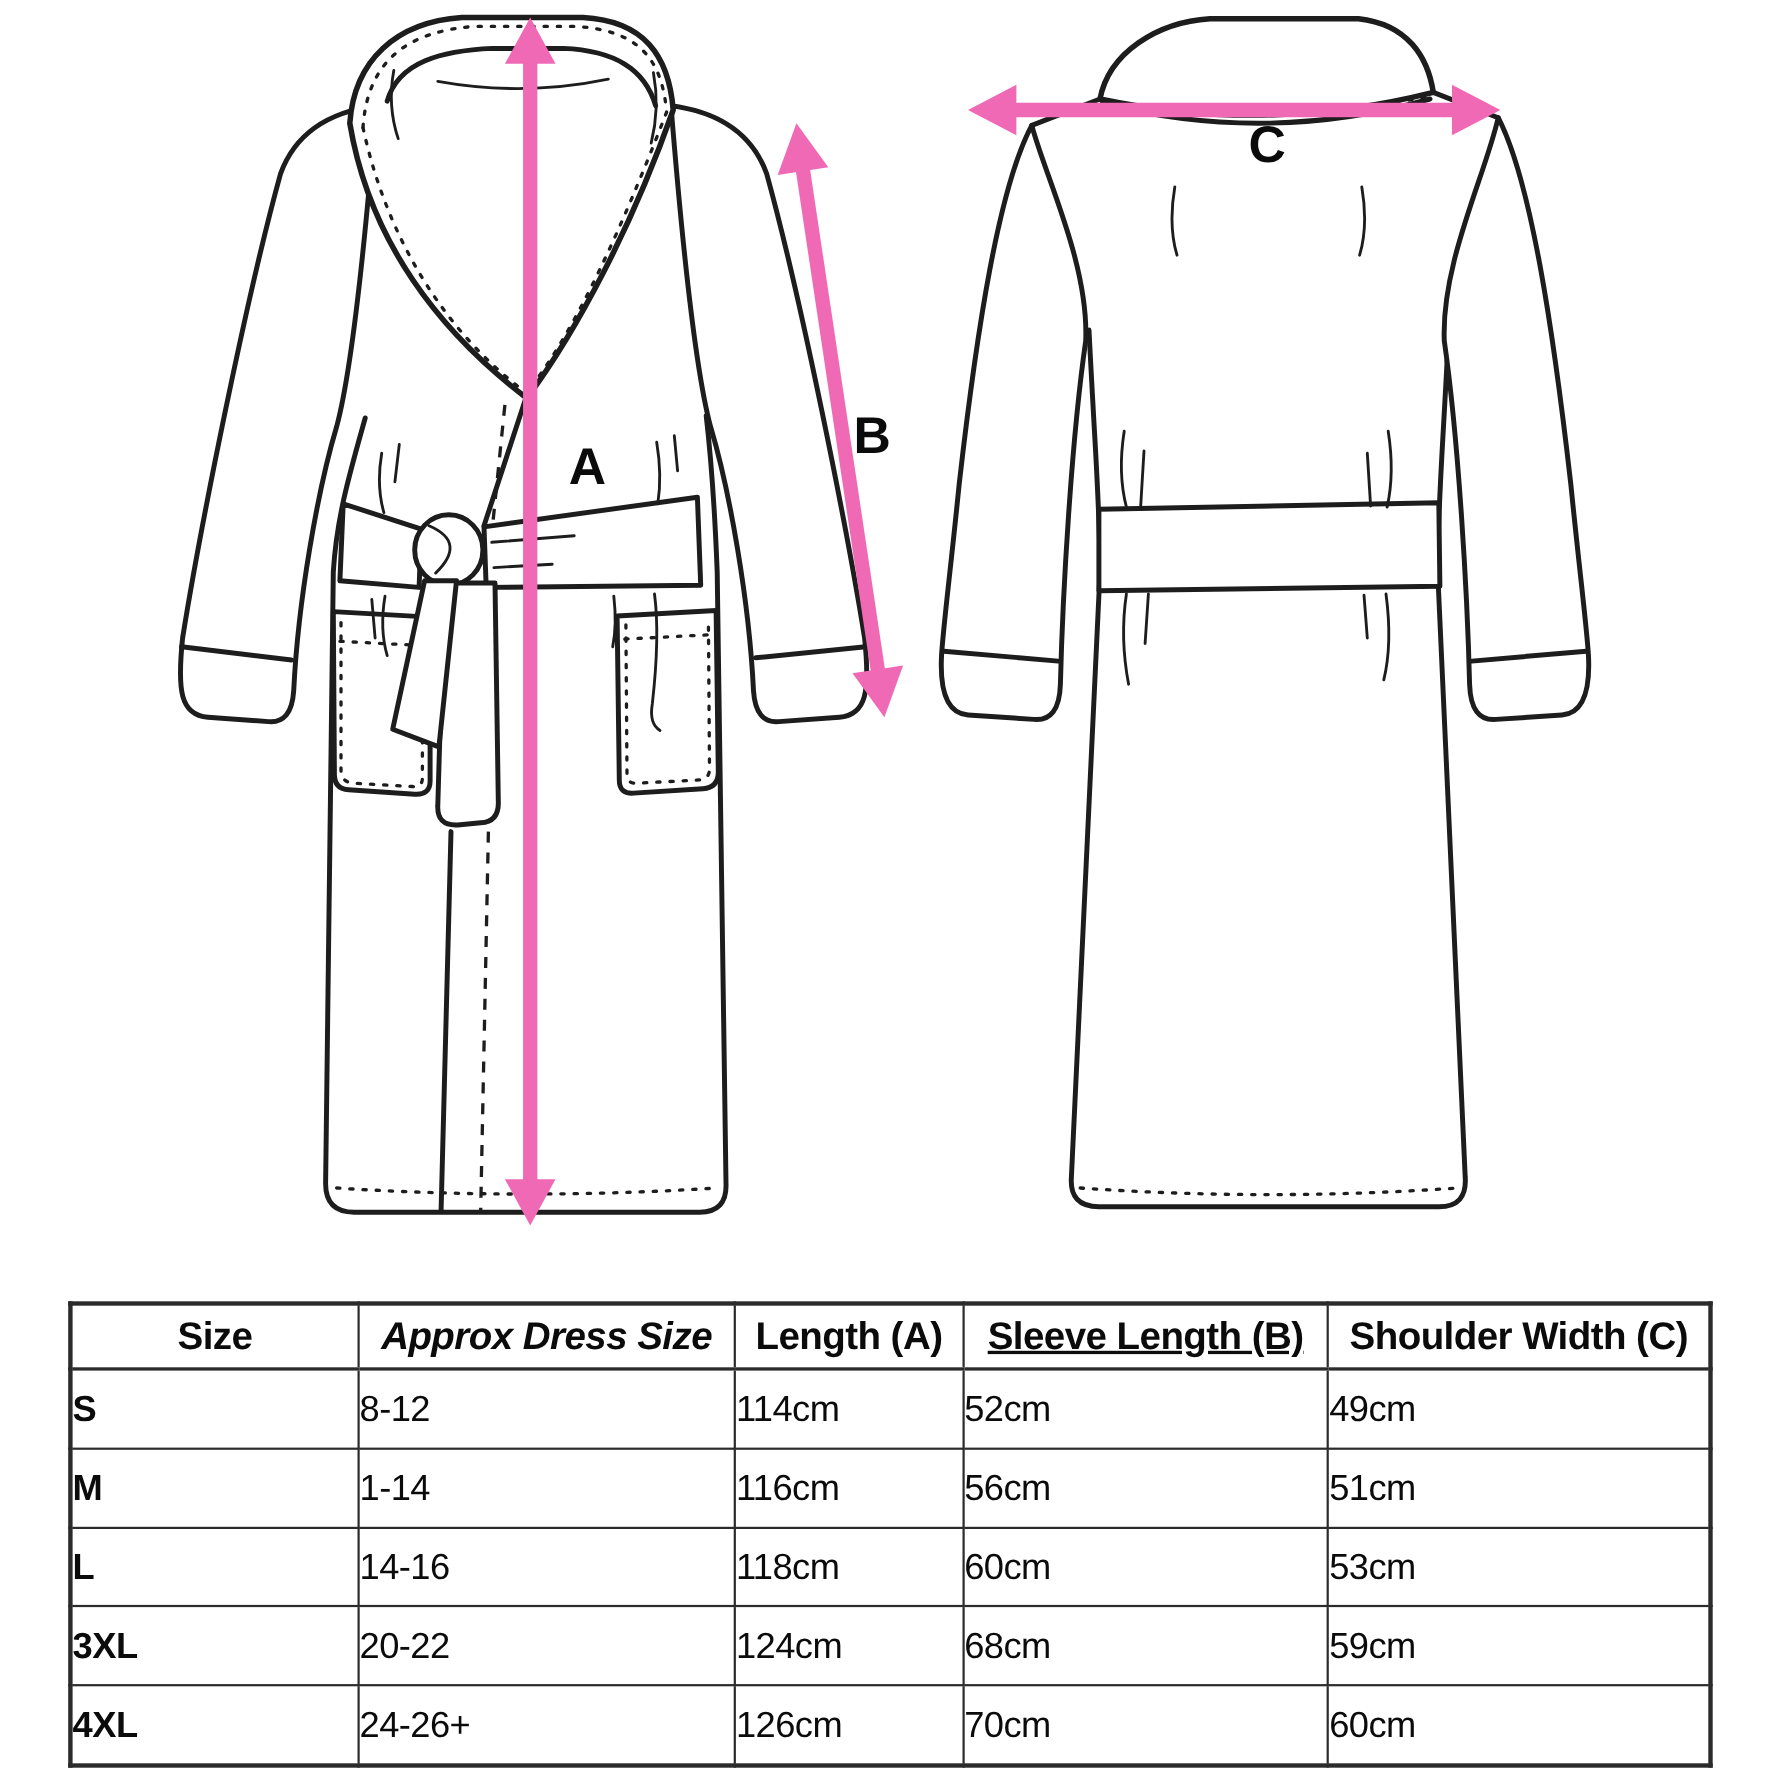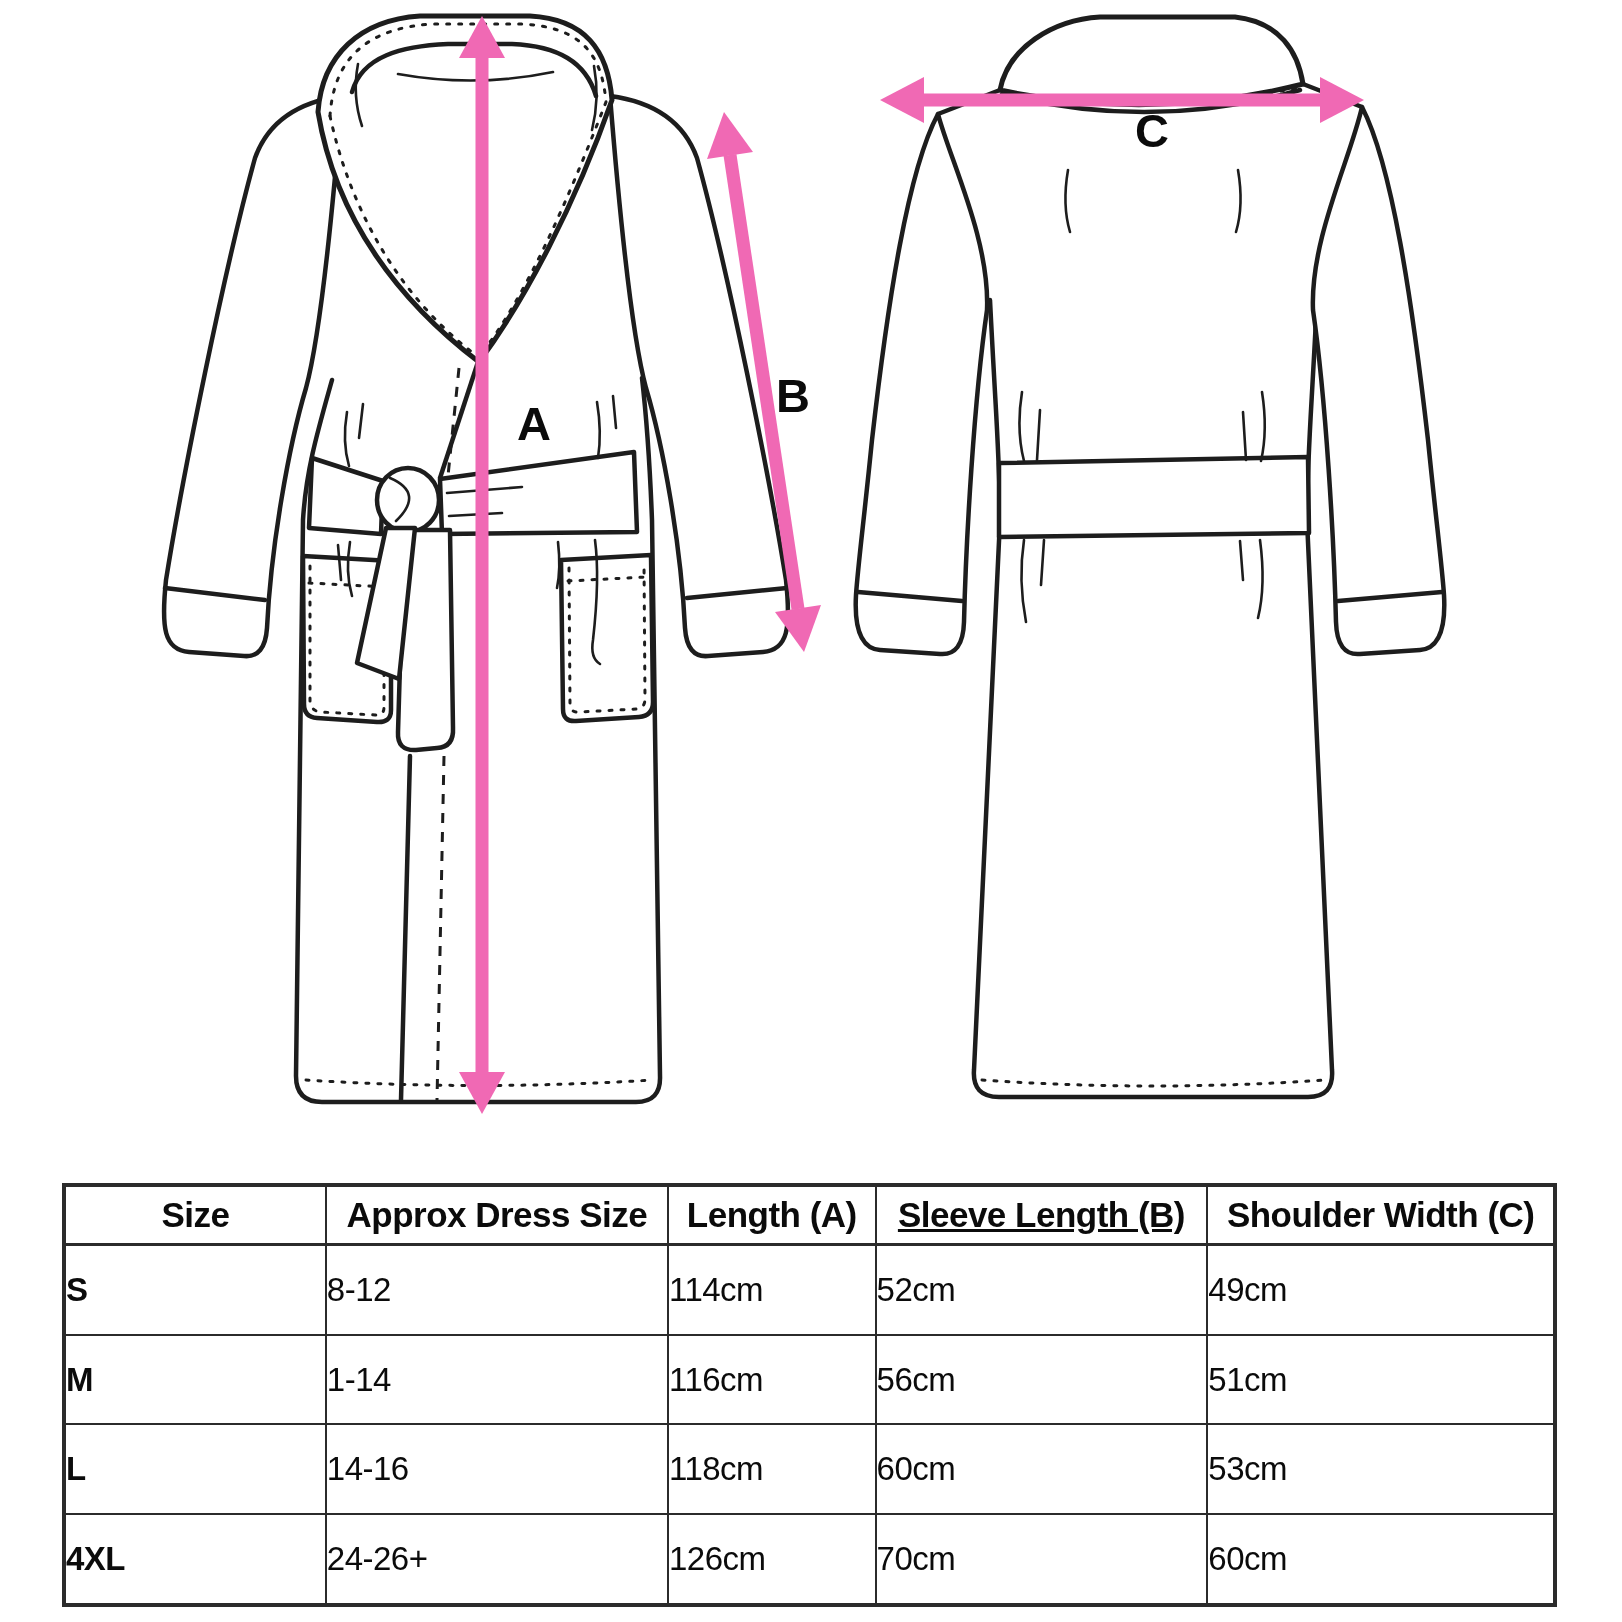--- a/index.html
+++ b/index.html
@@ -32,21 +32,21 @@
     border:2.5px solid #2b2b2b;
     vertical-align:middle;
     padding:0;letter-spacing:-0.5px;
   }
   .size-table{border:4px solid #2b2b2b;}
   .size-table thead th{
     font-size:35px;font-weight:bold;height:56px;border-bottom-width:3px;
   }
   .size-table td{font-size:33px;height:52px;}
   .size-table td.col-size{font-weight:bold;}
-  .c1{width:17.5%;} .c2{width:23.0%;} .c3{width:13.9%;} .c4{width:22.3%;text-decoration:underline;} .c5{width:23.3%;}
+  .c1{width:17.5%;} .c2{width:23.0%;font-style:italic;} .c3{width:13.9%;} .c4{width:22.3%;text-decoration:underline;} .c5{width:23.3%;}
 </style>
 </head>
 <body>
 
 <div class="diagram-wrap">
 <svg width="1622" height="1150" viewBox="0 0 1622 1150" xmlns="http://www.w3.org/2000/svg">
 
   <g>
 
     <path class="ln mid" d="M 332,380 C 318,430 306,470 303,520 L 296,1076 Q 296,1102 322,1102 L 636,1102 Q 661,1102 660,1076 L 652,520 C 650,468 648,430 642,378"></path>
@@ -201,20 +201,27 @@
       <td>51cm</td>
     </tr>
     <tr>
       <td class="col-size">L</td>
       <td>14-16</td>
       <td>118cm</td>
       <td>60cm</td>
       <td>53cm</td>
     </tr>
     <tr>
+      <td class="col-size">3XL</td>
+      <td>20-22</td>
+      <td>124cm</td>
+      <td>68cm</td>
+      <td>59cm</td>
+    </tr>
+    <tr>
       <td class="col-size">4XL</td>
       <td>24-26+</td>
       <td>126cm</td>
       <td>70cm</td>
       <td>60cm</td>
     </tr>
   </tbody>
 </table>
 
 </body></html>

